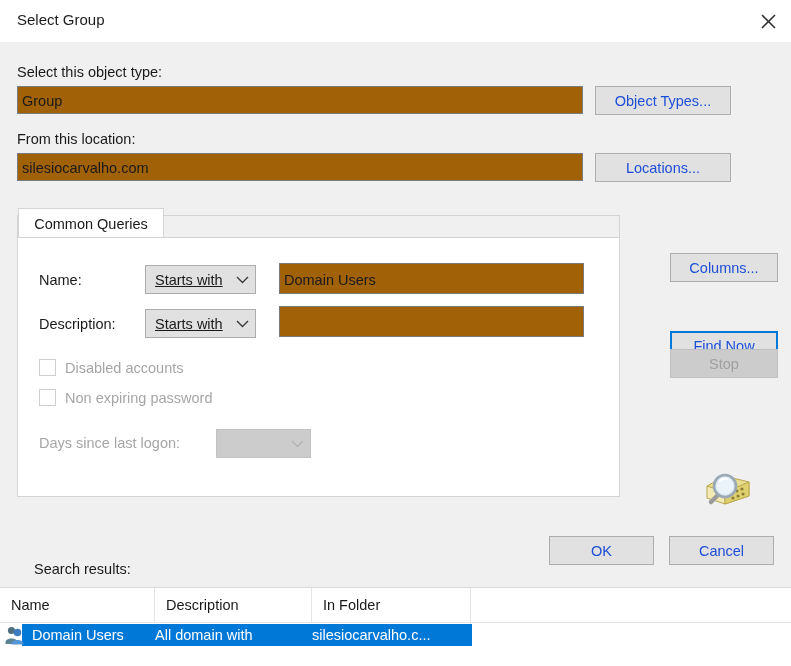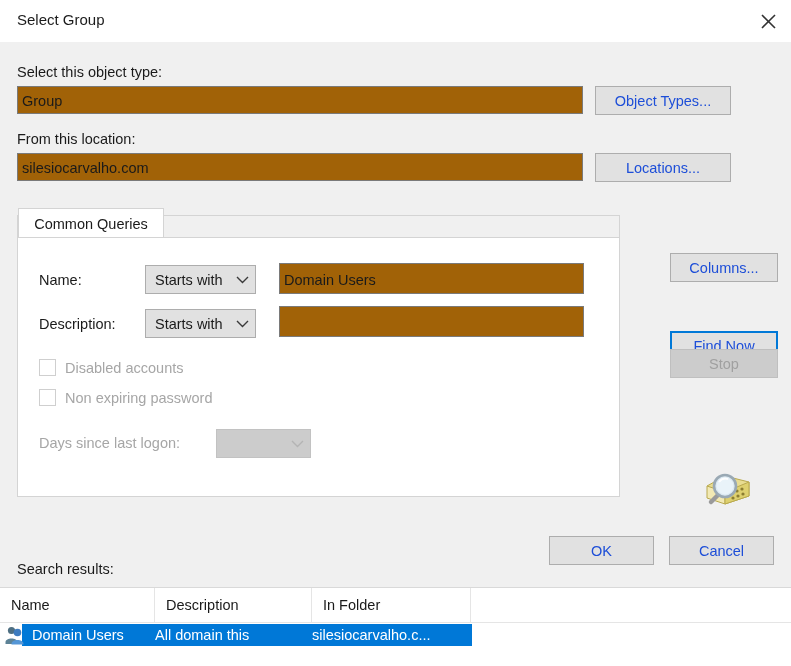--- a/index.html
+++ b/index.html
@@ -149,20 +149,21 @@
     font-size: 14.5px;
     color: #1a1a1a;
     display: flex;
     align-items: center;
     cursor: default;
   }
   .combo .combo-text {
     padding-left: 9px;
     flex: 1;
     white-space: nowrap;
+    text-decoration: underline;
   }
   .combo .chev {
     width: 26px;
     display: flex;
     align-items: center;
     justify-content: center;
   }
   .combo.disabled {
     background: #cccccc;
     border: 1px solid #c2c2c2;
@@ -349,21 +350,21 @@
 
         <circle cx="30" cy="24" r="11" fill="#dbe9f2" stroke="#9aa9b4" stroke-width="2.6"></circle>
         <circle cx="30" cy="24" r="8.5" fill="#eef6fb" opacity="0.75"></circle>
         <path d="M24 20 a8 8 0 0 1 9 -3" fill="none" stroke="#ffffff" stroke-width="2" opacity="0.9"></path>
       </svg>
     </div>
 
     <div class="btn" style="left:549px; top:494px; width:105px; height:29px;">OK</div>
     <div class="btn" style="left:669px; top:494px; width:105px; height:29px;">Cancel</div>
 
-    <div class="lbl" style="left:17px; top:519px;">Search results:</div>
+    <div class="lbl" style="left:34px; top:519px;">Search results:</div>
   </div>
 
   <div class="results-sep"></div>
   <div class="list">
 
     <div class="list-header"></div>
     <div class="col-head" style="left:0px; width:155px;">Name</div>
     <div class="col-head" style="left:155px; width:157px;">Description</div>
     <div class="col-head" style="left:312px; width:159px;">In Folder</div>
 
@@ -372,17 +373,17 @@
       <svg width="22" height="20" viewBox="0 0 22 20" aria-hidden="true">
 
         <circle cx="7.5" cy="5.5" r="3.6" fill="#4e6f82"></circle>
         <path d="M1.5 17 C1.5 12.2 13.5 12.2 13.5 17 L13.5 19 L1.5 19 Z" fill="#5d8296"></path>
 
         <circle cx="13.5" cy="7.5" r="3.8" fill="#3f7cbf"></circle>
         <path d="M7.5 19 C7.5 13.6 19.5 13.6 19.5 19 L19.5 19.6 L7.5 19.6 Z" fill="#5596d6"></path>
       </svg>
     </div>
     <div class="row-cell" style="left:32px; width:120px;">Domain Users</div>
-    <div class="row-cell" style="left:155px; width:150px;">All domain this</div>
+    <div class="row-cell" style="left:155px; width:150px;">All domain with</div>
     <div class="row-cell" style="left:312px; width:155px;">silesiocarvalho.c...</div>
   </div>
 
 </div>
 
 </body></html>

